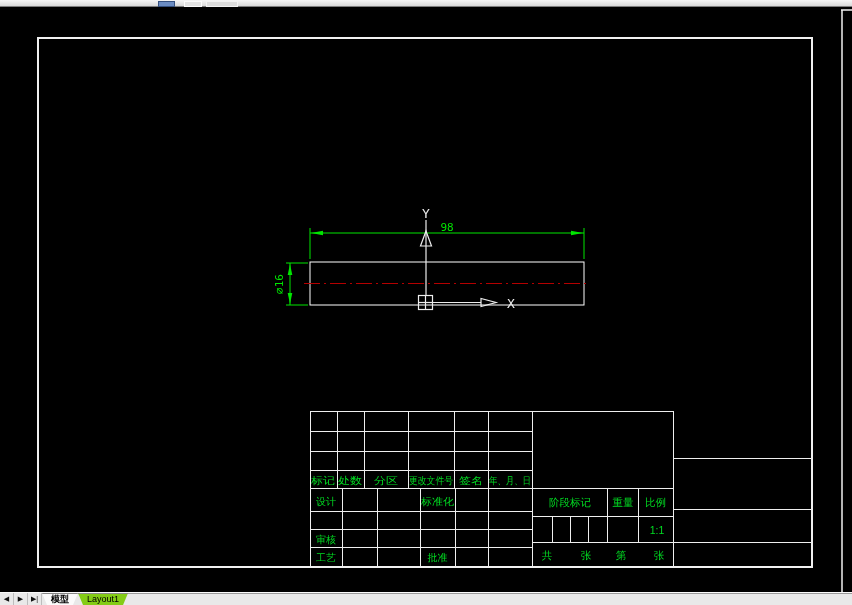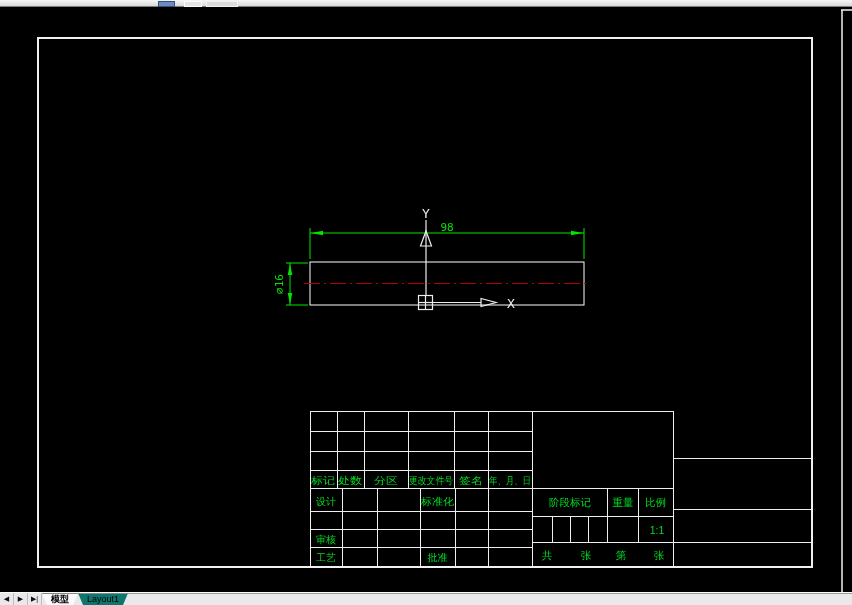--- a/index.html
+++ b/index.html
@@ -20,21 +20,21 @@
   .tbtext.big{font-size:10.5px;}
   
   .tabbar{position:absolute;left:0;bottom:0;width:852px;height:12px;background:#e9e9e9;
     border-top:1px solid #fafafa;box-shadow:inset 0 1px 0 #9a9a9a;display:flex;align-items:stretch;}
   .navbtn{width:13px;font-size:7px;line-height:12px;text-align:center;color:#111;
     border-right:1px solid #bdbdbd;background:#e9e9e9;}
   .tab{font-size:9px;line-height:11px;padding:0 9px;color:#000;
     clip-path:polygon(0 0,100% 0,calc(100% - 5px) 100%,5px 100%);
     border-top:1px solid #888;}
   .tab.active{background:#fbfbfb;font-weight:bold;}
-  .tab.inactive{background:#0f766e;}
+  .tab.inactive{background:#84cc16;}
 </style>
 </head>
 <body>
 
 <div class="screen">
 
   <div class="toolbar-strip">
     <div class="tb-frag tb-blue"></div>
     <div class="tb-frag tb-ghost1"></div>
     <div class="tb-frag tb-ghost2"></div>

